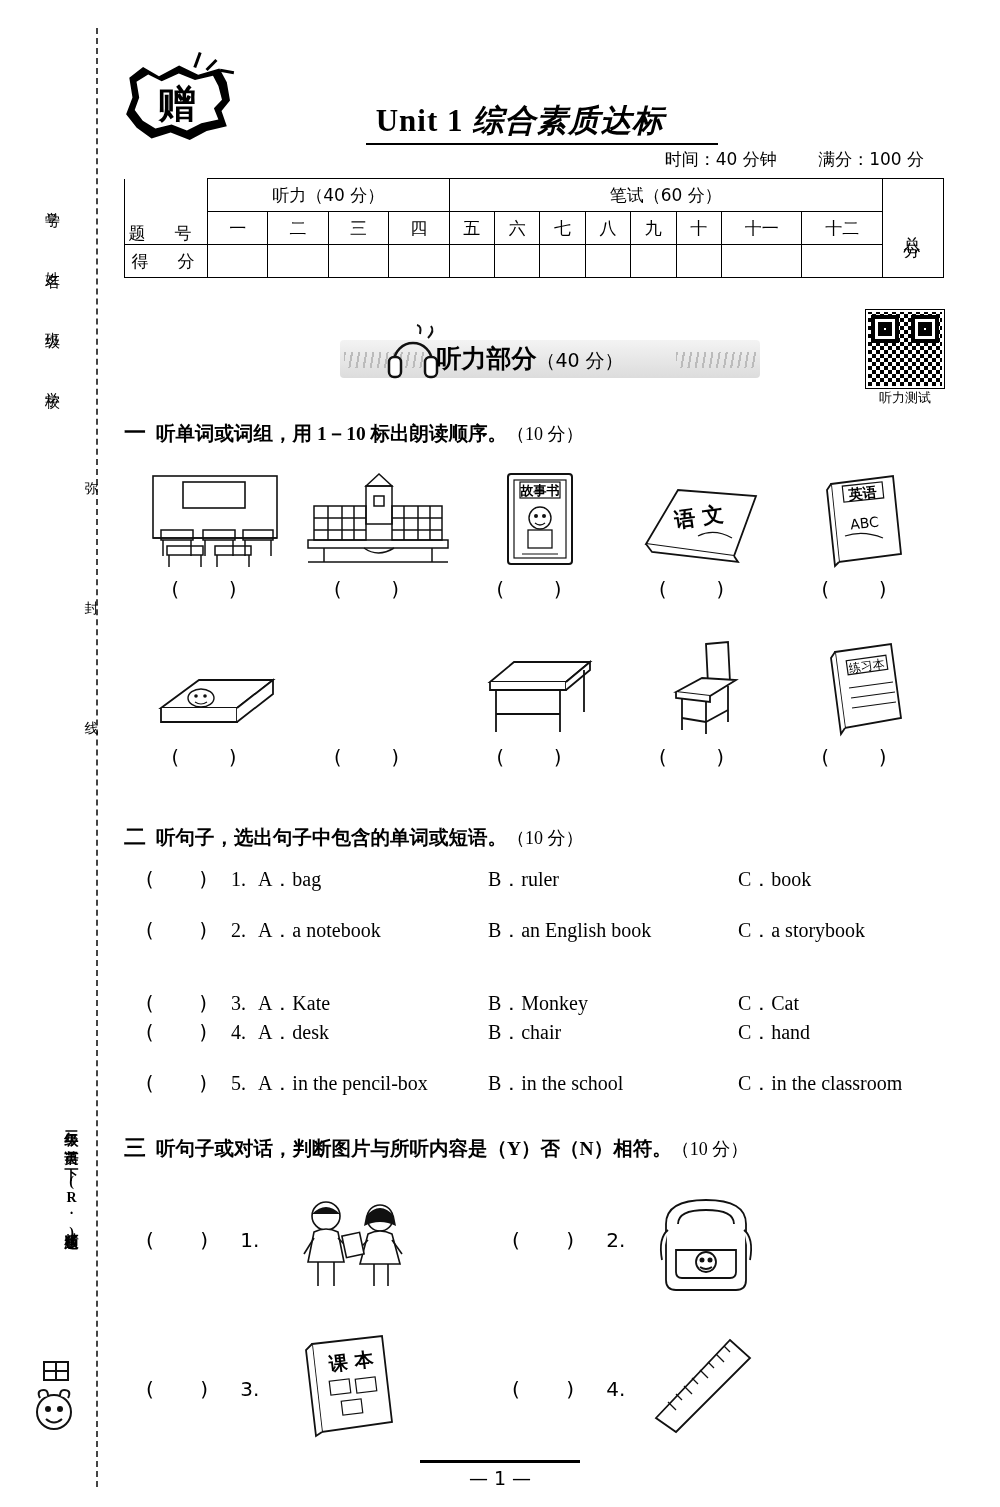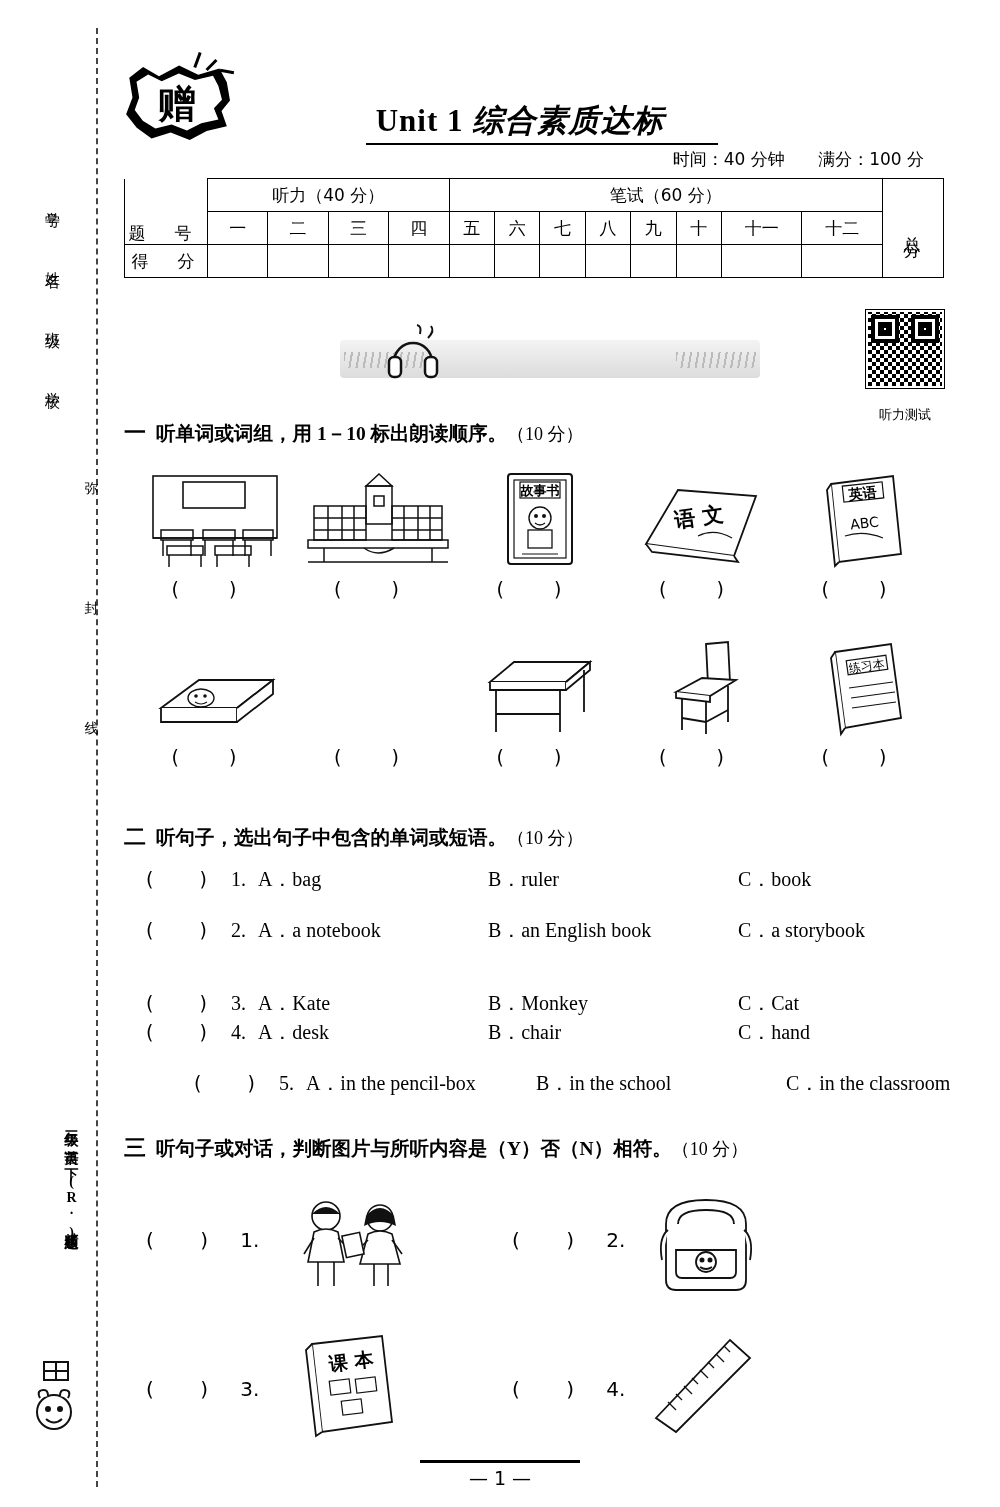--- a/index.html
+++ b/index.html
@@ -137,21 +137,21 @@
     height: 2px;
     background: #000;
   }
   .time-score {
     position: absolute;
     right: 76px;
     top: 148px;
     font-size: 17px;
     font-family: "DejaVu Sans", sans-serif;
   }
-  .time-score span { margin-left: 28px; }
+  .time-score span { margin-left: 36px; }
 
   
   table.score {
     position: absolute;
     left: 124px;
     top: 178px;
     width: 820px;
     border-collapse: collapse;
     font-family: "DejaVu Sans", sans-serif;
     font-size: 17px;
@@ -226,21 +226,21 @@
   }
   .qr::before, .qr::after {
     content: "";
     position: absolute;
     width: 20px; height: 20px;
     border: 4px solid #000;
     background: #fff;
   }
   .qr::before { left: 3px; top: 3px; box-shadow: inset 0 0 0 3px #fff, inset 0 0 0 9px #000; }
   .qr::after  { right: 3px; top: 3px; box-shadow: inset 0 0 0 3px #fff, inset 0 0 0 9px #000; }
-  .qr-label { font-size: 13px; margin-top: 18px; font-family: "DejaVu Sans", sans-serif; }
+  .qr-label { font-size: 13px; margin-top: 1px; font-family: "DejaVu Sans", sans-serif; }
 
   
   .q-head {
     position: absolute;
     font-family: Liberation Serif, serif;
     font-size: 19.5px;
     font-weight: bold;
     white-space: nowrap;
   }
   .q-num {
@@ -411,20 +411,23 @@
   <div class="hatch" style="right:4px;"></div>
   <div class="headphone">
     <svg width="58" height="58" viewBox="0 0 58 58">
       <path d="M10 38 a19 19 0 0 1 38 0" fill="none" stroke="#111" stroke-width="2.5"></path>
       <rect x="5" y="33" width="12" height="20" rx="5" fill="#fff" stroke="#111" stroke-width="2.5"></rect>
       <rect x="41" y="33" width="12" height="20" rx="5" fill="#fff" stroke="#111" stroke-width="2.5"></rect>
       <path d="M44 14 q7 -7 3 -12" fill="none" stroke="#111" stroke-width="2"></path>
       <path d="M36 10 q2 -8 -3 -9" fill="none" stroke="#111" stroke-width="2"></path>
     </svg>
   </div>
+  <div class="banner-text">
+    <span>听力部分</span><span class="pts">（40 分）</span>
+  </div>
 </div>
 
 <div class="qr-wrap">
   <div class="qr"></div>
   <div class="qr-label">听力测试</div>
 </div>
 
 <div class="q-head" style="left:124px;top:418px;">
   <span class="q-num">一</span><span>听单词或词组，用 1－10 标出朗读顺序。</span><span class="q-pts">（10 分）</span>
 </div>
@@ -629,21 +632,21 @@
 </div>
 
 <div class="choice-row" style="left:146px;top:990px;">
   <span class="bk">(     )</span><span class="idx">3.</span><span class="opt" style="width:230px">A．Kate</span><span class="opt" style="width:250px">B．Monkey</span><span class="opt">C．Cat</span>
 </div>
 
 <div class="choice-row" style="left:146px;top:1019px;">
   <span class="bk">(     )</span><span class="idx">4.</span><span class="opt" style="width:230px">A．desk</span><span class="opt" style="width:250px">B．chair</span><span class="opt">C．hand</span>
 </div>
 
-<div class="choice-row" style="left:146px;top:1070px;margin-left:48px;">
+<div class="choice-row" style="left:146px;top:1070px;">
   <span class="bk">(     )</span><span class="idx">5.</span><span class="opt" style="width:230px">A．in the pencil-box</span><span class="opt" style="width:250px">B．in the school</span><span class="opt">C．in the classroom</span>
 </div>
 
 <div class="q-head" style="left:124px;top:1133px;">
   <span class="q-num">三</span><span>听句子或对话，判断图片与所听内容是（Y）否（N）相符。</span><span class="q-pts">（10 分）</span>
 </div>
 
 <div class="judge-item" style="left:146px;top:1228px;">
   <span class="bk">(     )</span>
   <span style="margin-left:6px">1.</span>

